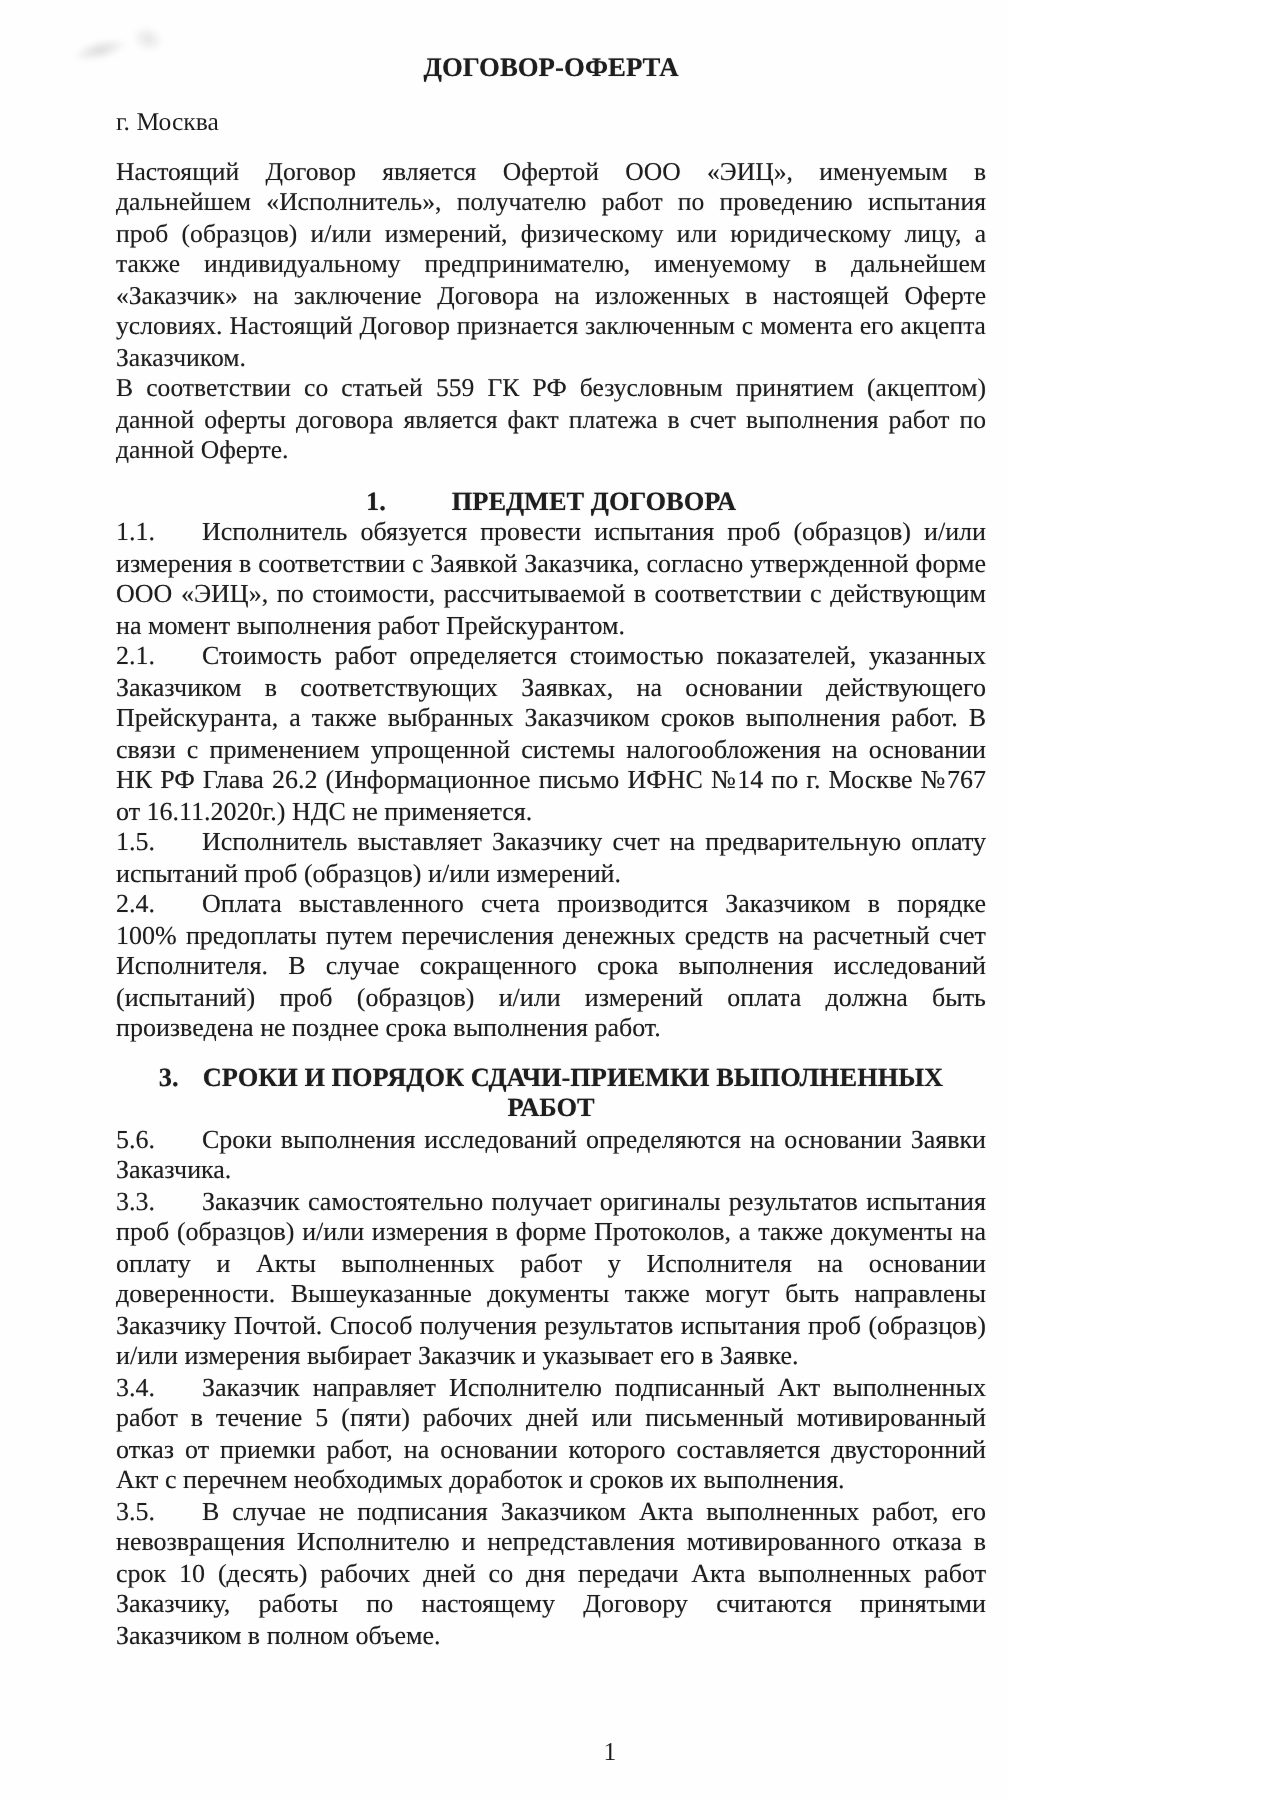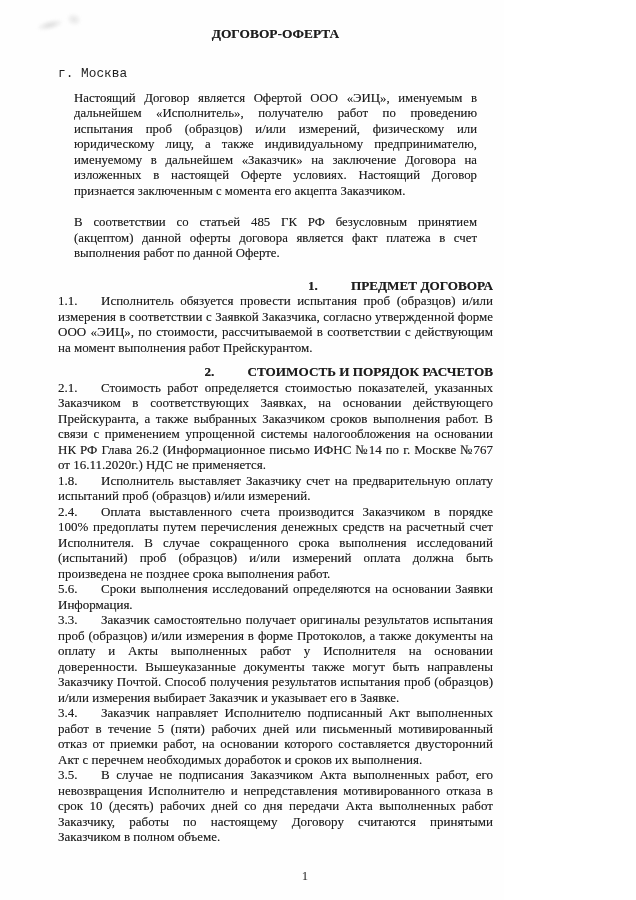--- a/index.html
+++ b/index.html
@@ -40,42 +40,41 @@
     filter: blur(1px);
   }
   .doc-title, .doc-subtitle {
     text-align: center;
     font-weight: bold;
     font-size: 13.4px;
     line-height: 16px;
     text-shadow: 0 0 0.5px rgba(20,20,20,0.55);
   }
   .city {
-    margin-top: 24px;
+    margin-top: 12px;
     font-size: 12.8px;
     line-height: 15.5px;
-    font-family: Liberation Mono, monospace;
   }
   .para {
-    margin: 16px;
+    margin: 0;
     text-align: justify;
     font-size: 12.8px;
     line-height: 15.5px;
     text-shadow: 0 0 0.45px rgba(25,25,25,0.45);
   }
   .intro-start {
     margin-top: 9px;
   }
   .link {
     text-decoration: underline;
     text-underline-offset: 2px;
   }
   .section-heading {
     margin-top: 9px;
-    text-align: right;
+    text-align: center;
     font-weight: bold;
     font-size: 13.2px;
     line-height: 15.5px;
     text-shadow: 0 0 0.5px rgba(20,20,20,0.55);
   }
   .sec-num-wide { margin-right: 33px; }
   .sec-num-narrow { margin-right: 12px; }
   .clause {
     margin: 0;
     text-align: justify;
@@ -101,29 +100,29 @@
 
 <div class="page">
   <div class="smudge-a"></div>
   <div class="smudge-b"></div>
 
   <div class="doc-title">ДОГОВОР-ОФЕРТА</div>
 
   <div class="city">г. Москва</div>
 
   <p class="para intro-start">Настоящий Договор является Офертой ООО «ЭИЦ», именуемым в дальнейшем «Исполнитель», получателю работ по проведению испытания проб (образцов) и/или измерений, физическому или юридическому лицу, а также индивидуальному предпринимателю, именуемому в дальнейшем «Заказчик» на заключение Договора на изложенных в настоящей Оферте условиях. Настоящий Договор признается заключенным с момента его акцепта Заказчиком.</p>
-  <p class="para">В соответствии со статьей 485 ГК РФ безусловным принятием (акцептом) данной оферты договора является факт платежа в счет выполнения работ по данной Оферте.</p>
+  <p class="para">В соответствии со статьей 559 ГК РФ безусловным принятием (акцептом) данной оферты договора является факт платежа в счет выполнения работ по данной Оферте.</p>
 
   <div class="section-heading"><span class="sec-num-wide">1.</span><span>ПРЕДМЕТ ДОГОВОРА</span></div>
   <p class="clause"><span class="clause-num">1.1.</span><span>Исполнитель обязуется провести испытания проб (образцов) и/или измерения в соответствии с Заявкой Заказчика, согласно утвержденной форме ООО «ЭИЦ», по стоимости, рассчитываемой в соответствии с действующим на момент выполнения работ Прейскурантом.</span></p>
 
-  <div class="section-heading"><span class="sec-num-wide">2.</span><span>СТОИМОСТЬ И ПОРЯДОК РАСЧЕТОВ</span></div>
   <p class="clause"><span class="clause-num">2.1.</span><span>Стоимость работ определяется стоимостью показателей, указанных Заказчиком в соответствующих Заявках, на основании действующего Прейскуранта, а также выбранных Заказчиком сроков выполнения работ. В связи с применением упрощенной системы налогообложения на основании НК РФ Глава 26.2 (Информационное письмо ИФНС №14 по г. Москве №767 от 16.11.2020г.) НДС не применяется.</span></p>
-  <p class="clause"><span class="clause-num">1.8.</span><span>Исполнитель выставляет Заказчику счет на предварительную оплату испытаний проб (образцов) и/или измерений.</span></p>
+  <p class="clause"><span class="clause-num">1.5.</span><span>Исполнитель выставляет Заказчику счет на предварительную оплату испытаний проб (образцов) и/или измерений.</span></p>
   <p class="clause"><span class="clause-num">2.4.</span><span>Оплата выставленного счета производится Заказчиком в порядке 100% предоплаты путем перечисления денежных средств на расчетный счет Исполнителя. В случае сокращенного срока выполнения исследований (испытаний) проб (образцов) и/или измерений оплата должна быть произведена не позднее срока выполнения работ.</span></p>
 
-  <p class="clause"><span class="clause-num">5.6.</span><span>Сроки выполнения исследований определяются на основании Заявки Информация.</span></p>
+  <div class="section-heading"><span class="sec-num-narrow">3.</span><span>СРОКИ И ПОРЯДОК СДАЧИ-ПРИЕМКИ ВЫПОЛНЕННЫХ РАБОТ</span></div>
+  <p class="clause"><span class="clause-num">5.6.</span><span>Сроки выполнения исследований определяются на основании Заявки Заказчика.</span></p>
   <p class="clause"><span class="clause-num">3.3.</span><span>Заказчик самостоятельно получает оригиналы результатов испытания проб (образцов) и/или измерения в форме Протоколов, а также документы на оплату и Акты выполненных работ у Исполнителя на основании доверенности. Вышеуказанные документы также могут быть направлены Заказчику Почтой. Способ получения результатов испытания проб (образцов) и/или измерения выбирает Заказчик и указывает его в Заявке.</span></p>
   <p class="clause"><span class="clause-num">3.4.</span><span>Заказчик направляет Исполнителю подписанный Акт выполненных работ в течение 5 (пяти) рабочих дней  или письменный мотивированный отказ от приемки работ, на основании которого составляется двусторонний Акт с перечнем необходимых доработок и сроков их выполнения.</span></p>
   <p class="clause"><span class="clause-num">3.5.</span><span>В случае не подписания Заказчиком Акта выполненных работ, его невозвращения Исполнителю и непредставления мотивированного отказа в срок 10 (десять) рабочих дней со дня передачи Акта выполненных работ Заказчику, работы по настоящему Договору считаются принятыми Заказчиком в полном объеме.</span></p>
 
   <div class="page-number">1</div>
 </div>
 
 </body></html>

